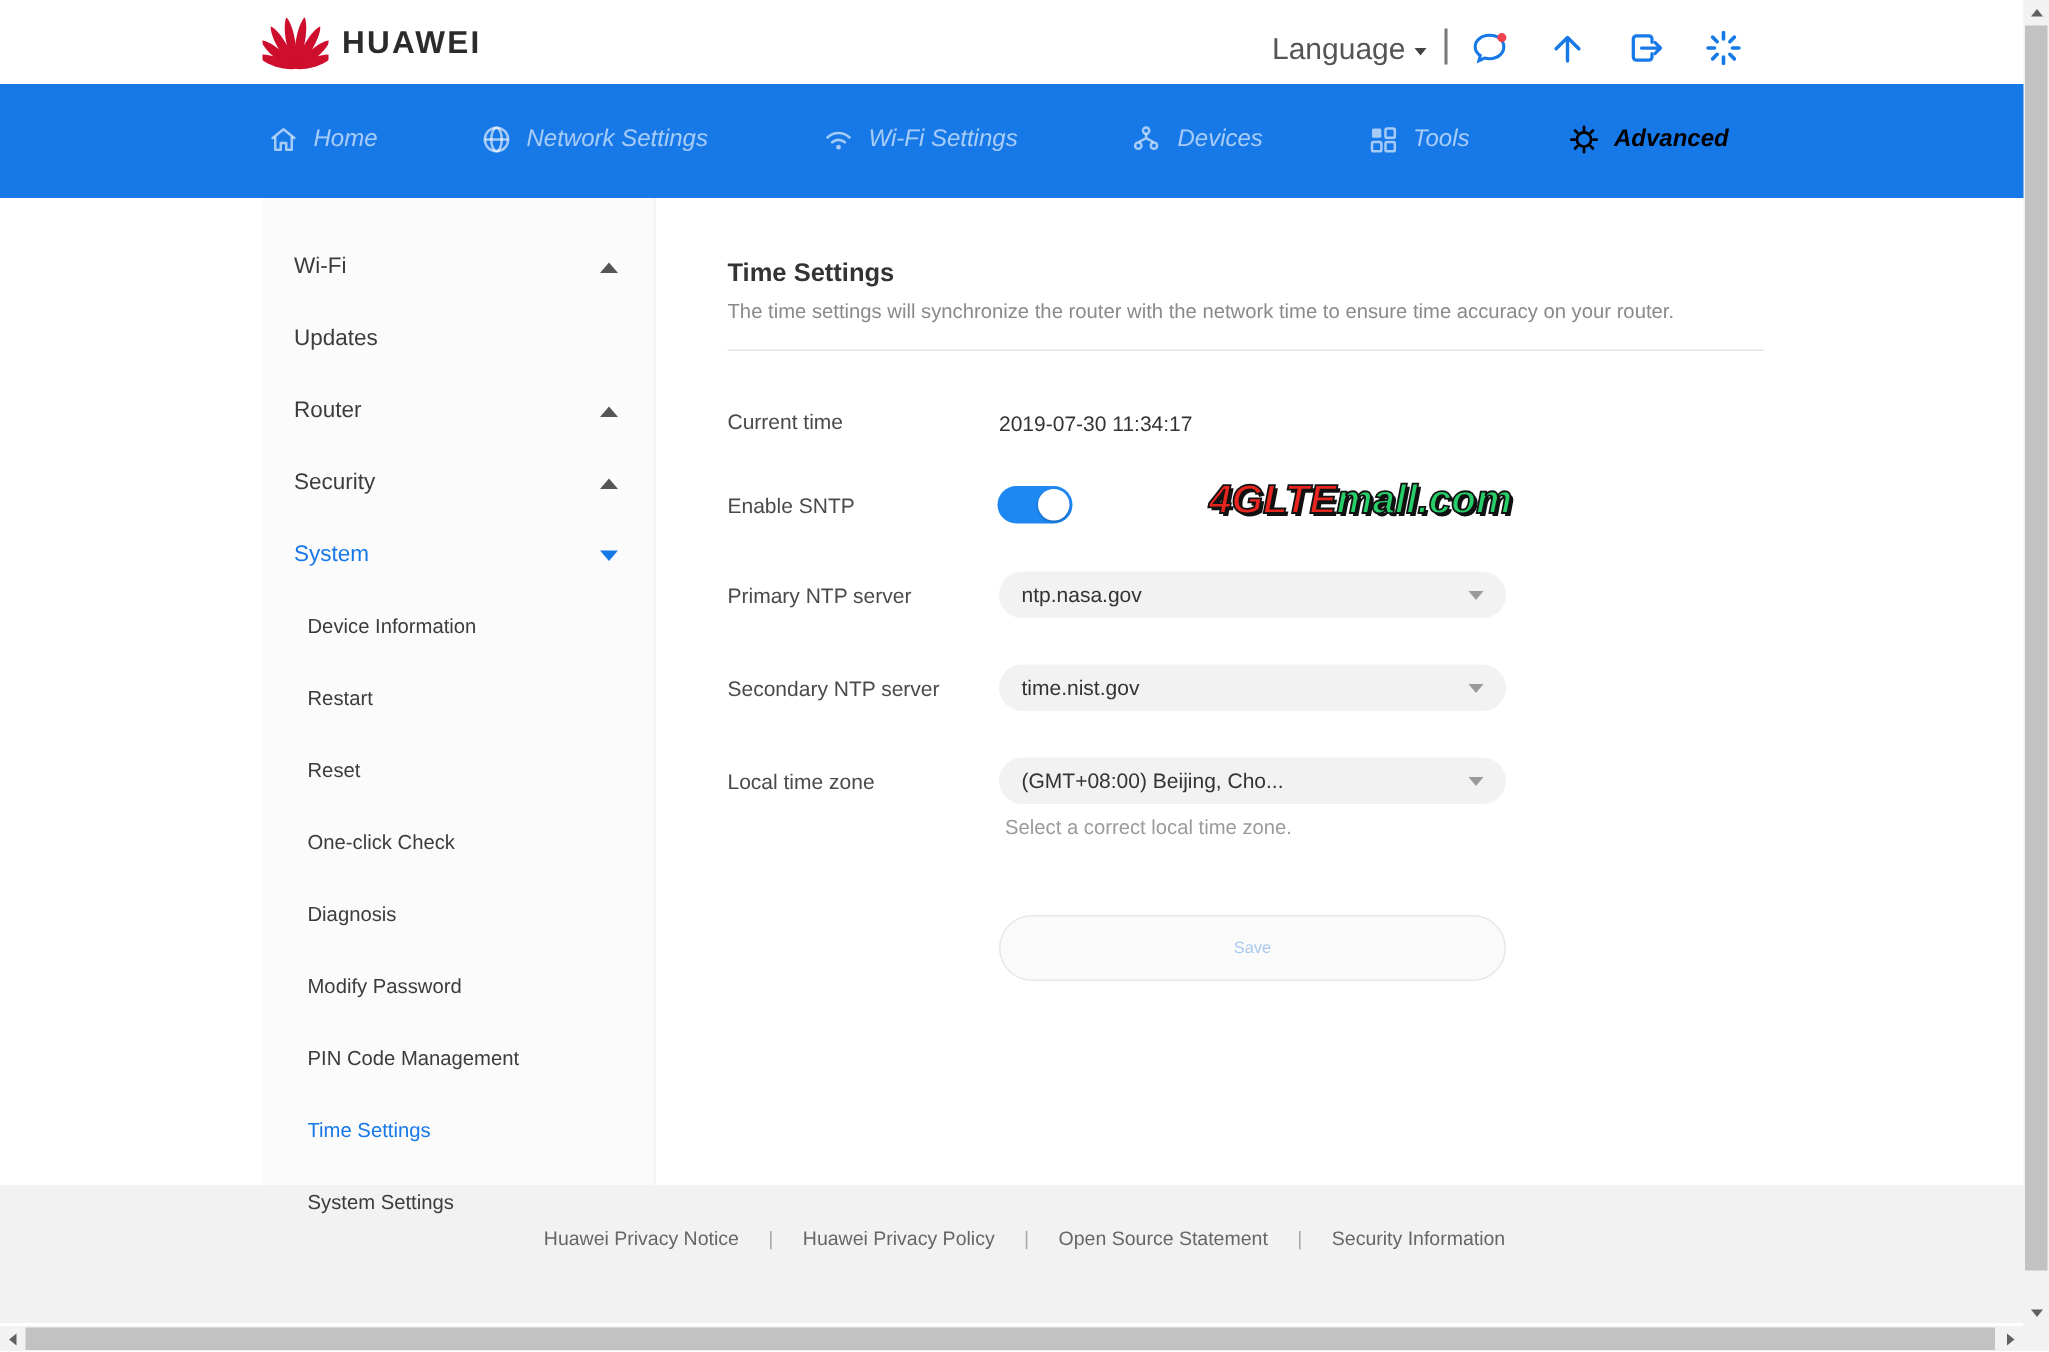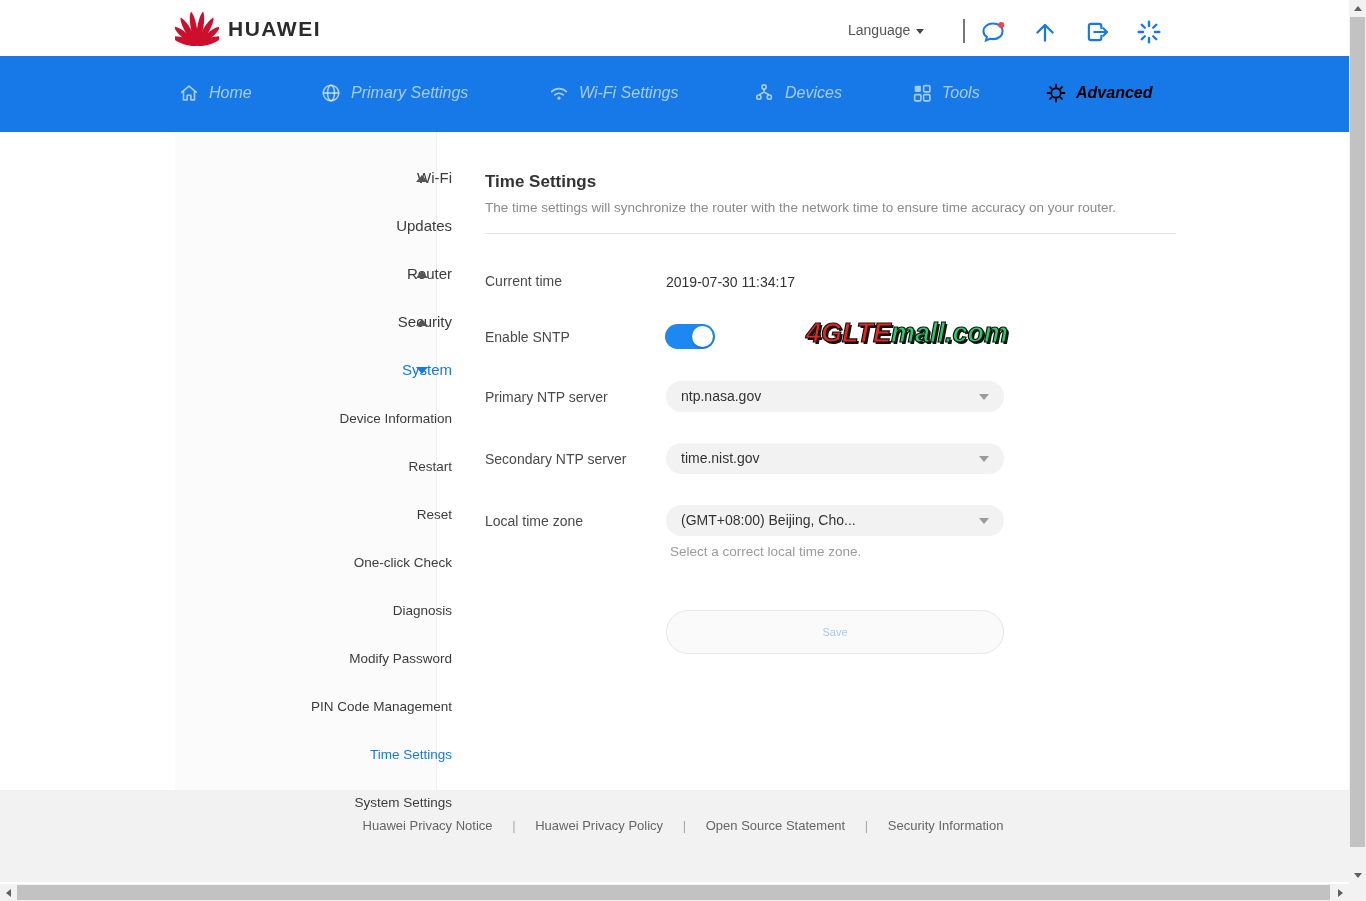--- a/index.html
+++ b/index.html
@@ -7,37 +7,37 @@
   #screen {
     position:relative; width:1366px; height:901px; overflow:hidden;
     background:#fff; font-family:"Liberation Sans", sans-serif; color:#333;
   }
   .abs { position:absolute; }
 
   
   .top-header { left:0; top:0; width:1366px; height:56px; background:#fff; }
   .brand { left:175px; top:10px; display:flex; align-items:center; }
   .brand-text { font-size:21px; font-weight:bold; color:#2b2b2b; letter-spacing:1.5px; margin-left:9px; }
-  .lang { left:848px; top:22px; font-size:14px; color:#555; cursor:pointer; display:flex; align-items:center; }
+  .lang { left:848px; top:22px; font-size:20px; color:#555; cursor:pointer; display:flex; align-items:center; }
   .caret-down { width:0; height:0; border-left:4px solid transparent; border-right:4px solid transparent;
     border-top:5px solid #444; margin-left:6px; margin-top:2px; }
   .hdr-divider { left:963px; top:19px; width:2px; height:24px; background:#777; }
   .hdr-icon { top:19px; width:26px; height:26px; cursor:pointer; }
 
   
   .navbar { left:0; top:56px; width:1366px; height:76px; background:#1778E8;font-style:italic; }
   .nav-item { top:22px; height:30px; display:flex; align-items:center; gap:9px; cursor:pointer;
     font-size:16px; color:rgba(255,255,255,0.62); }
   .nav-item.active { color:#000000; font-weight:bold; }
   .nav-item svg { display:block; }
 
   
   .sidebar { left:175px; top:132px; width:262px; height:658px; background:#fbfbfb;
     border-right:1px solid #efefef; overflow:visible; }
-  .side-item { position:absolute; left:16px; width:100%; height:22px; line-height:22px; cursor:pointer;text-align:right; }
+  .side-item { position:absolute; left:0; width:100%; height:22px; line-height:22px; cursor:pointer; }
   .side-item .lbl { padding-left:21px; font-size:15px; color:#3c3c3c; }
   .side-item.sub .lbl { padding-left:30px; font-size:13.5px; }
   .side-item.active-blue .lbl { color:#1778E8; }
   .tri-up { position:absolute; left:225px; top:8px; width:0; height:0;
     border-left:6px solid transparent; border-right:6px solid transparent; border-bottom:7px solid #555; }
   .tri-dn { position:absolute; left:225px; top:8px; width:0; height:0;
     border-left:6px solid transparent; border-right:6px solid transparent; border-top:7px solid #1778E8; }
 
   
   .main-title { left:485px; top:172px; font-size:17px; font-weight:bold; color:#333; }
@@ -154,21 +154,21 @@
         <path d="M6 10 V19.5 H10 V14.5 H14 V19.5 H18 V10"></path>
       </svg>
       <span>Home</span>
     </div>
     <div class="abs nav-item" style="left:320px;">
       <svg width="22" height="22" viewBox="0 0 24 24" fill="none" stroke="currentColor" stroke-width="1.8">
         <circle cx="12" cy="12" r="8.5"></circle>
           <ellipse cx="12" cy="12" rx="3.8" ry="8.5"></ellipse>
           <line x1="3.5" y1="12" x2="20.5" y2="12"></line>
       </svg>
-      <span>Primary Settings</span>
+      <span>Network Settings</span>
     </div>
     <div class="abs nav-item" style="left:548px;justify-content:center;">
       <svg width="22" height="22" viewBox="0 0 24 24" fill="none" stroke="currentColor" stroke-width="1.9" stroke-linecap="round">
         <path d="M4 10.5 a11.5 11.5 0 0 1 16 0"></path>
           <path d="M7.4 14 a7 7 0 0 1 9.2 0"></path>
         <circle cx="12" cy="17.6" r="1.7" fill="currentColor" stroke="none"></circle>
       </svg>
       <span>Wi-Fi Settings</span>
     </div>
     <div class="abs nav-item" style="left:754px;">

